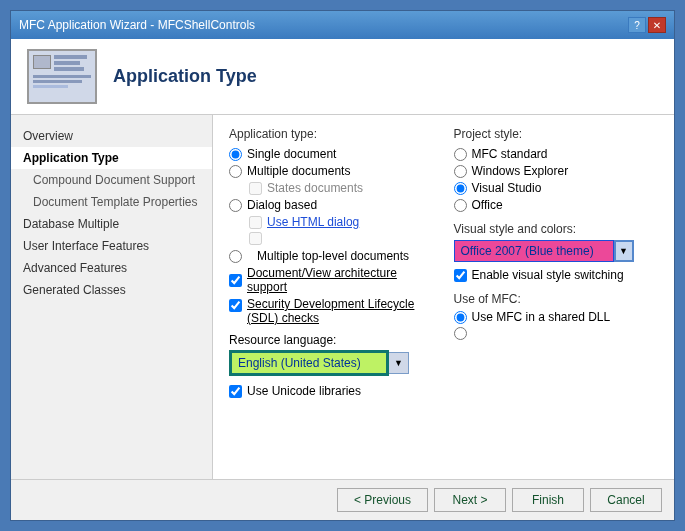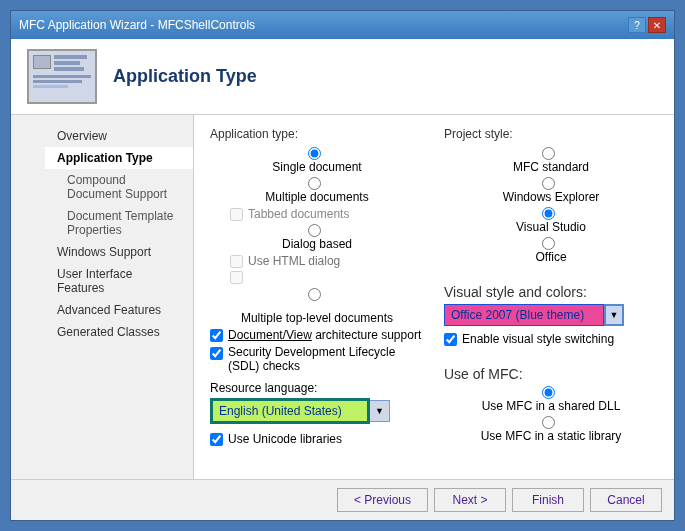--- a/index.html
+++ b/index.html
@@ -82,25 +82,24 @@
       font-size: 18px;
       font-weight: bold;
       color: #1a3a6a;
     }
     .main-content {
       display: flex;
       flex: 1;
       overflow: hidden;
     }
     .sidebar {
-      width: 149px;
+      width: 202px;
       background: #f0f0f0;
       border-right: 1px solid #ccc;
       padding: 10px 0;
-      margin-left: 34px;
     }
     .sidebar-item {
       padding: 4px 12px;
       font-size: 12px;
       color: #333;
       cursor: pointer;
     }
     .sidebar-item.selected {
       background: white;
       font-weight: bold;
@@ -119,21 +118,20 @@
     .section-title {
       font-size: 12px;
       color: #333;
       margin-bottom: 6px;
     }
     .radio-item {
       display: flex;
       align-items: center;
       margin-bottom: 3px;
       font-size: 12px;
-      flex-direction: column;
     }
     .radio-item input[type="radio"] {
       margin-right: 5px;
       cursor: pointer;
     }
     .radio-item input[type="radio"]:disabled + label {
       color: #999;
     }
     .checkbox-item {
       display: flex;
@@ -189,41 +187,41 @@
       background: #d0d8e8;
       border: 1px solid #7a9cc8;
       border-left: none;
       display: flex;
       align-items: center;
       justify-content: center;
       font-size: 9px;
       cursor: pointer;
     }
     .section-label {
-      font-size: 14px;
+      font-size: 12px;
       color: #333;
-      margin-top: 20px;
+      margin-top: 0;
       margin-bottom: 4px;
     }
     .bottom-bar {
       display: flex;
       justify-content: flex-end;
       padding: 8px 12px;
       background: #f0f0f0;
       border-top: 1px solid #ccc;
       gap: 6px;
     }
     .wizard-btn {
       padding: 4px 16px;
       min-width: 72px;
       font-size: 12px;
       background: #f0f0f0;
       border: 1px solid #aaa;
       cursor: pointer;
-      color: #4c1d95;
+      color: #14532d;
     }
     label { cursor: pointer; }
   </style>
 </head>
 <body>
 
 <div class="dialog">
 
   <div class="title-bar">
     <span>MFC Application Wizard - MFCShellControls</span>
@@ -252,21 +250,21 @@
     <h1 class="header-title">Application Type</h1>
   </div>
 
   <div class="main-content">
 
     <div class="sidebar">
       <div class="sidebar-item">Overview</div>
       <div class="sidebar-item selected">Application Type</div>
       <div class="sidebar-item sub">Compound Document Support</div>
       <div class="sidebar-item sub">Document Template Properties</div>
-      <div class="sidebar-item">Windows Support</div>
+      <div class="sidebar-item">Database Multiple</div>
       <div class="sidebar-item">User Interface Features</div>
       <div class="sidebar-item">Advanced Features</div>
       <div class="sidebar-item">Generated Classes</div>
     </div>
 
     <div class="content-area">
       <div class="two-col">
 
         <div class="col">
           <div class="section-title">Application type:</div>
@@ -274,39 +272,39 @@
           <div class="radio-item">
             <input type="radio" name="apptype" id="r-single" checked="" style="">
             <label for="r-single">Single document</label>
           </div>
           <div class="radio-item">
             <input type="radio" name="apptype" id="r-multiple" style="">
             <label for="r-multiple">Multiple documents</label>
           </div>
           <div class="indented-radio">
             <input type="checkbox" id="r-tabbed" disabled="" style="">
-            <label for="r-tabbed" style="color:#888;">Tabbed documents</label>
+            <label for="r-tabbed" style="color:#888;">States documents</label>
           </div>
           <div class="radio-item">
             <input type="radio" name="apptype" id="r-dialog" style="">
             <label for="r-dialog">Dialog based</label>
           </div>
           <div class="indented-radio">
             <input type="checkbox" id="r-html" disabled="" style="">
-            <label for="r-html" style="color:#737373;">Use HTML dialog</label>
+            <label for="r-html" style="color:#1d4ed8;text-decoration:underline;">Use HTML dialog</label>
           </div>
           <div class="indented-radio">
             <input type="checkbox" id="r-nomfc" disabled="" style="">
           </div>
           <div class="radio-item" style="margin-top:4px;gap:10px;">
             <input type="radio" name="apptype" id="r-toplevel" style="">
             <label for="r-toplevel">Multiple top-level documents</label>
           </div>
 
-          <div style="">
+          <div style="text-decoration:underline;">
             <div class="checkbox-item">
               <input type="checkbox" id="cb-docview" checked="" style="">
               <label for="cb-docview"><span style="text-decoration:underline;">Document/View</span> architecture support</label>
             </div>
             <div class="checkbox-item" style="align-items:flex-start;">
               <input type="checkbox" id="cb-sdl" checked="" style="margin-top: 2px;">
               <label for="cb-sdl">Security Development Lifecycle (SDL) checks</label>
             </div>
           </div>
 
@@ -362,21 +360,20 @@
           </div>
 
           <div style="margin-top:10px;">
             <div class="section-label">Use of MFC:</div>
             <div class="radio-item">
               <input type="radio" name="mfcuse" id="mfc-shared" checked="" style="">
               <label for="mfc-shared">Use MFC in a shared DLL</label>
             </div>
             <div class="radio-item">
               <input type="radio" name="mfcuse" id="mfc-static" style="">
-              <label for="mfc-static">Use MFC in a static library</label>
             </div>
           </div>
         </div>
       </div>
     </div>
   </div>
 
   <div class="bottom-bar">
     <button class="wizard-btn">&lt; Previous</button>
     <button class="wizard-btn">Next &gt;</button>

